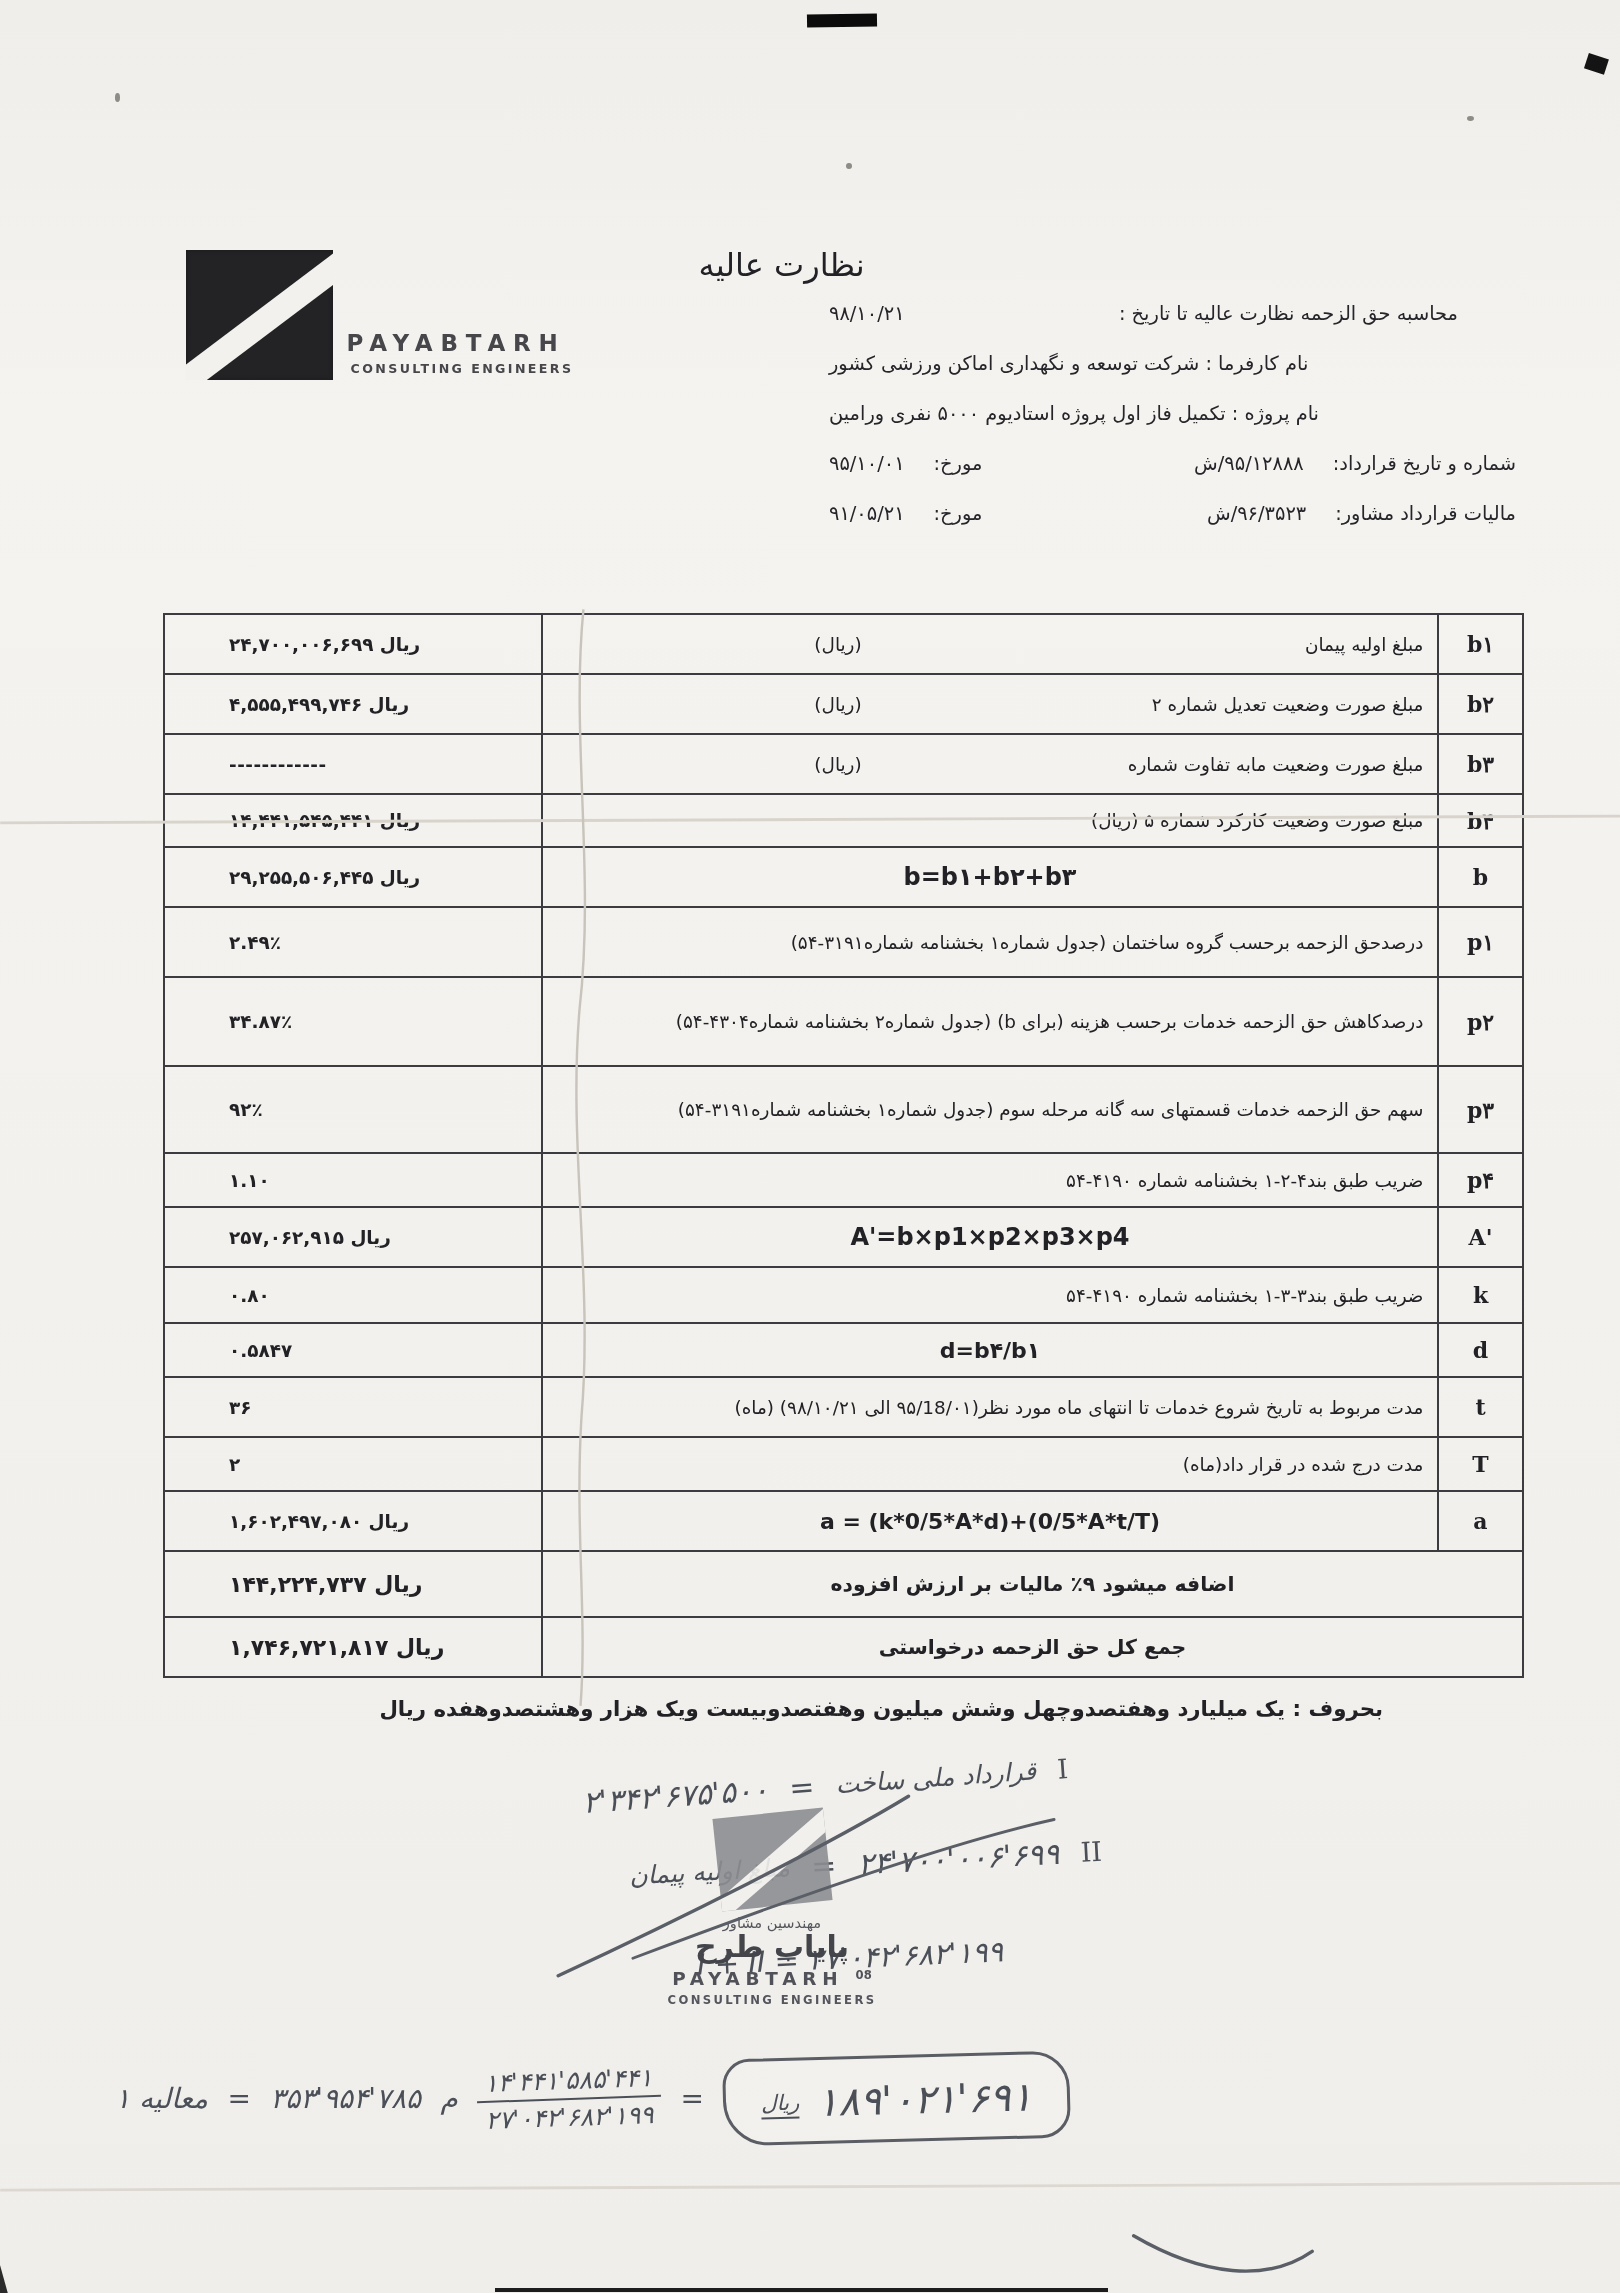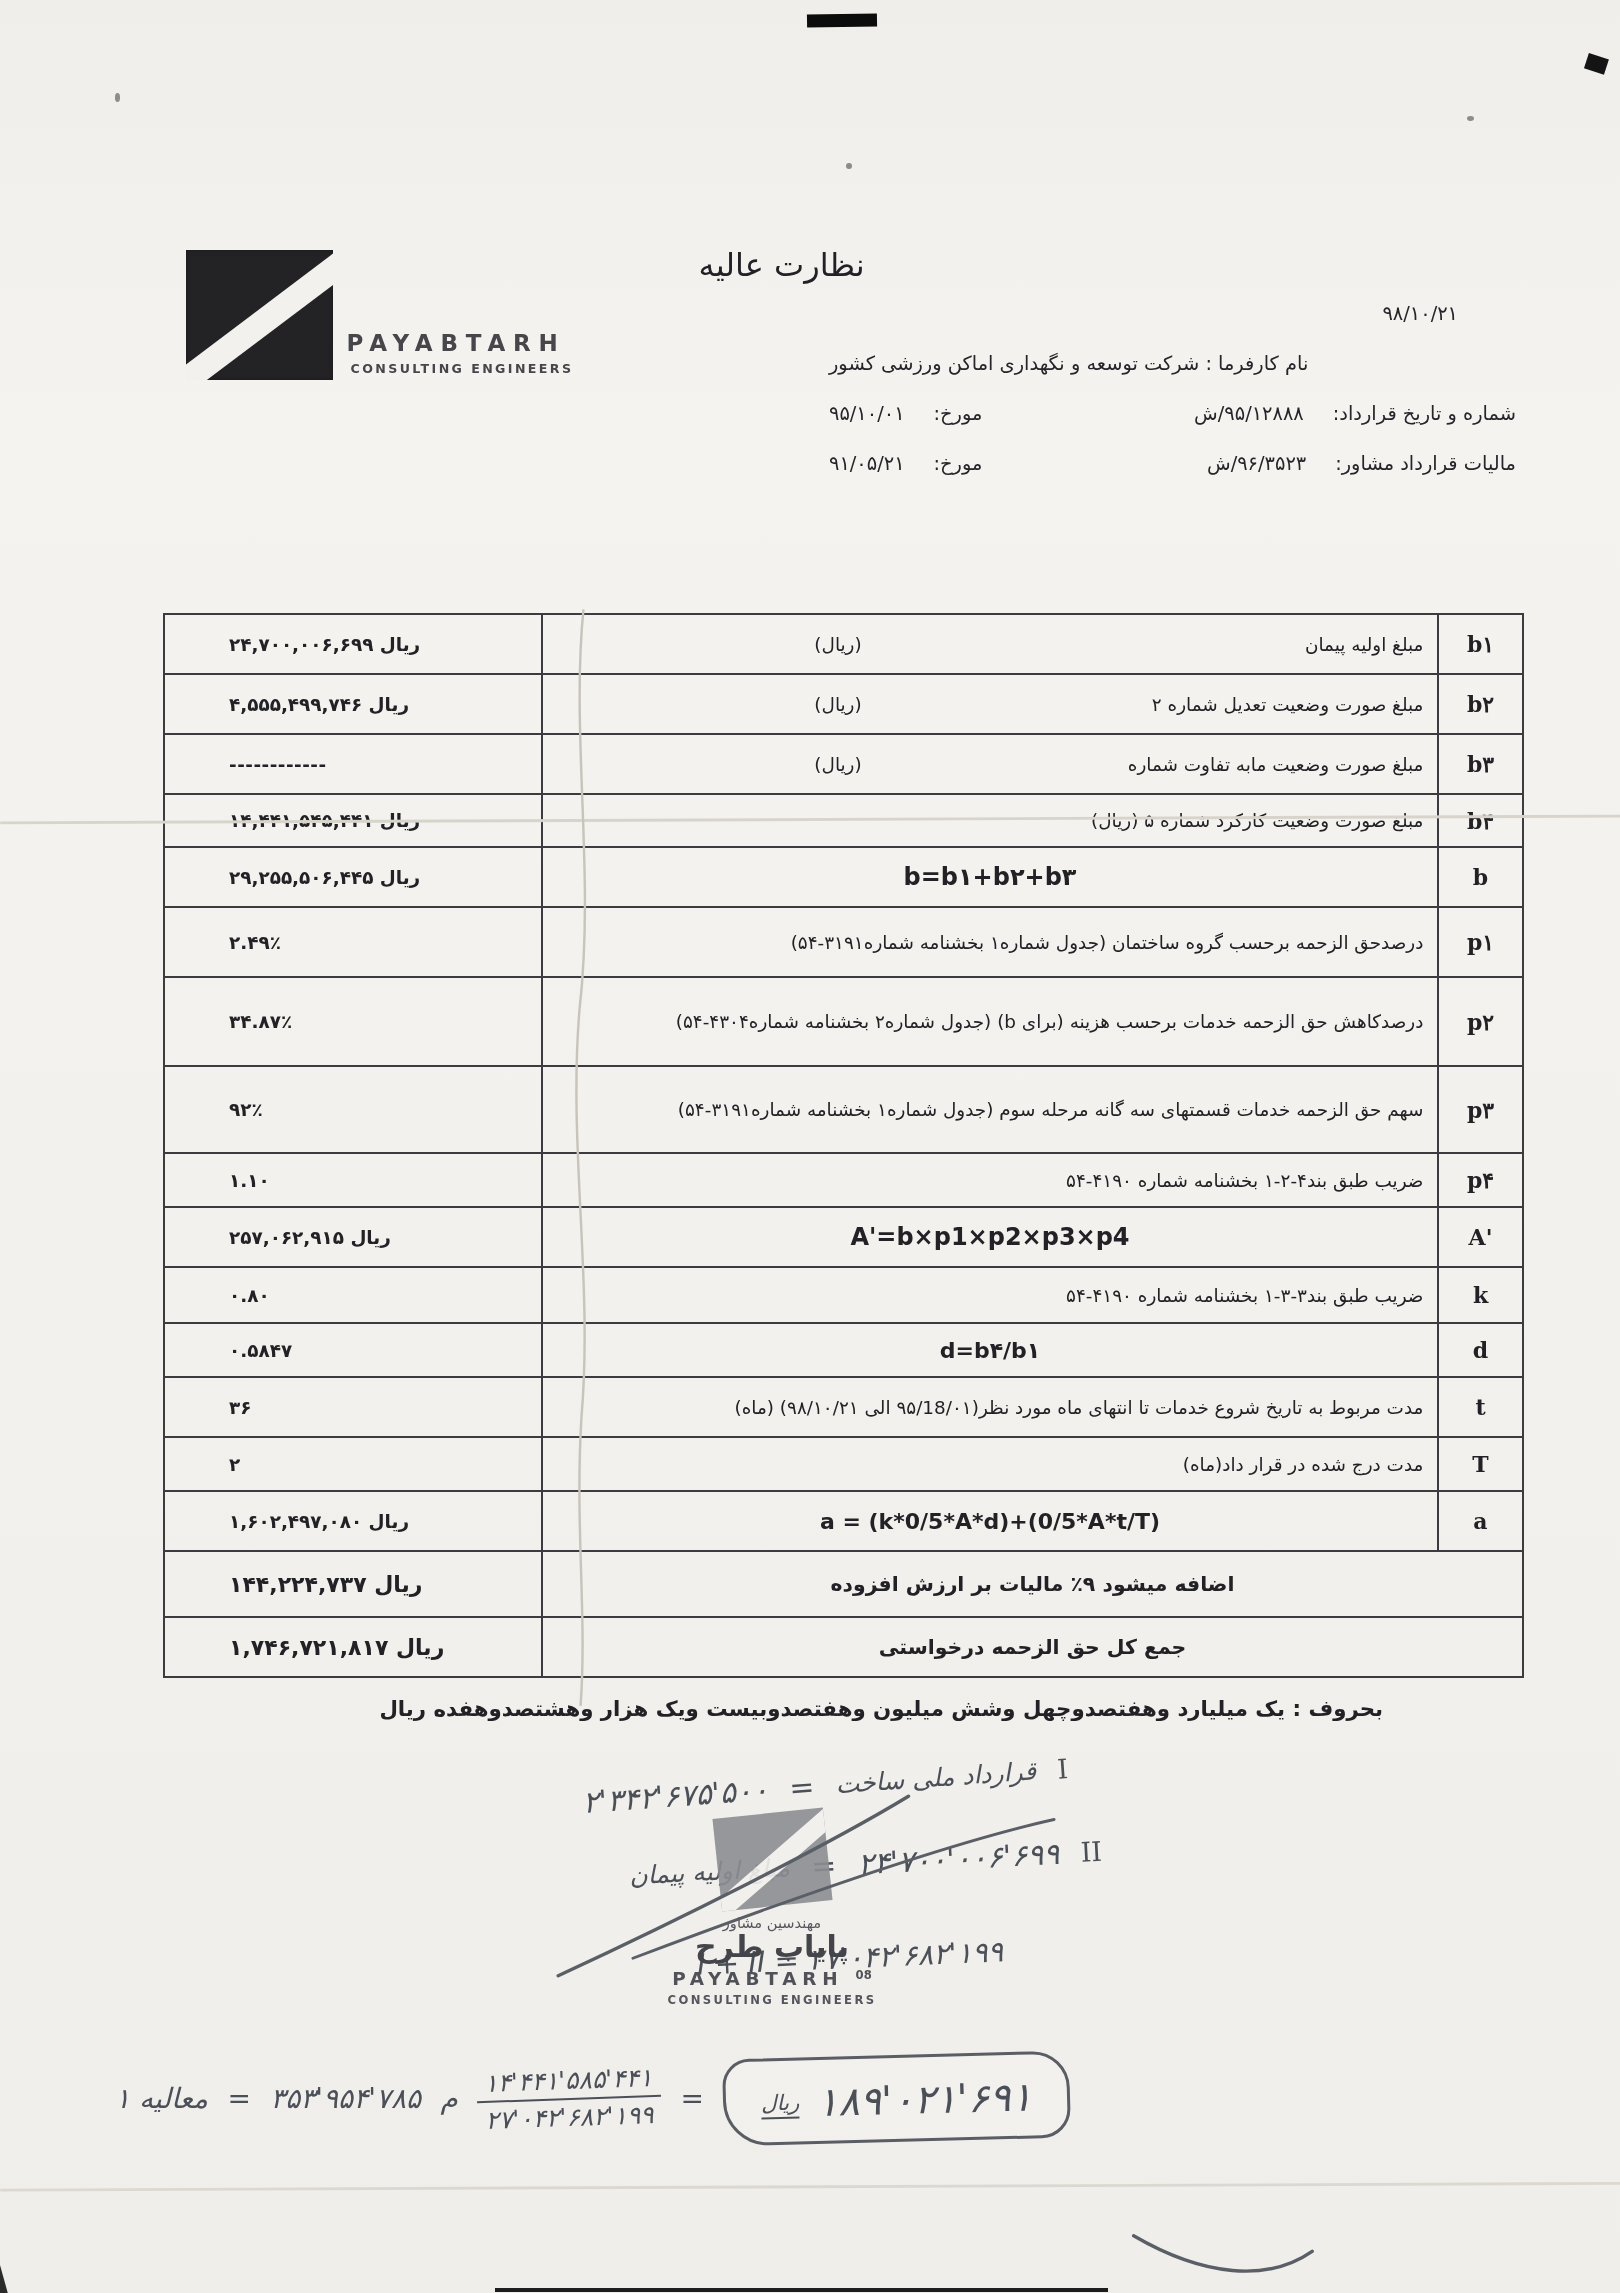--- a/index.html
+++ b/index.html
@@ -97,24 +97,28 @@
     <div class="logo-words">
       <div class="logo-name">PAYABTARH</div>
       <div class="logo-sub">CONSULTING ENGINEERS</div>
     </div>
   </div>
 
   <div class="doc-title">نظارت عالیه</div>
 
   <div class="header">
     <div class="hline w1">
+      <span>محاسبه حق الزحمه نظارت عالیه تا تاریخ :</span>
       <span>۹۸/۱۰/۲۱</span>
     </div>
     <div class="hline">
       <span>نام کارفرما : شرکت توسعه و نگهداری اماکن ورزشی کشور</span>
+    </div>
+    <div class="hline">
+      <span>نام پروژه : تکمیل فاز اول پروژه استادیوم ۵۰۰۰ نفری ورامین</span>
     </div>
     <div class="hline w56">
       <span class="grp">
         <span>شماره و تاریخ قرارداد:</span>
         <span>۹۵/۱۲۸۸۸/ش</span>
       </span>
       <span class="grp">
         <span>مورخ:</span>
         <span>۹۵/۱۰/۰۱</span>
       </span>

